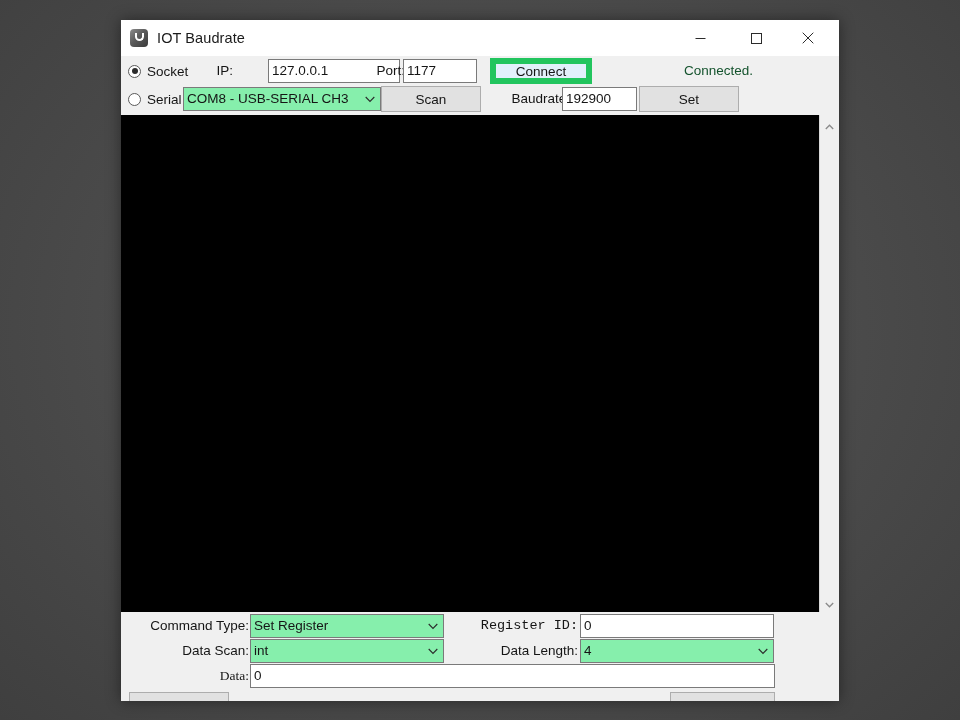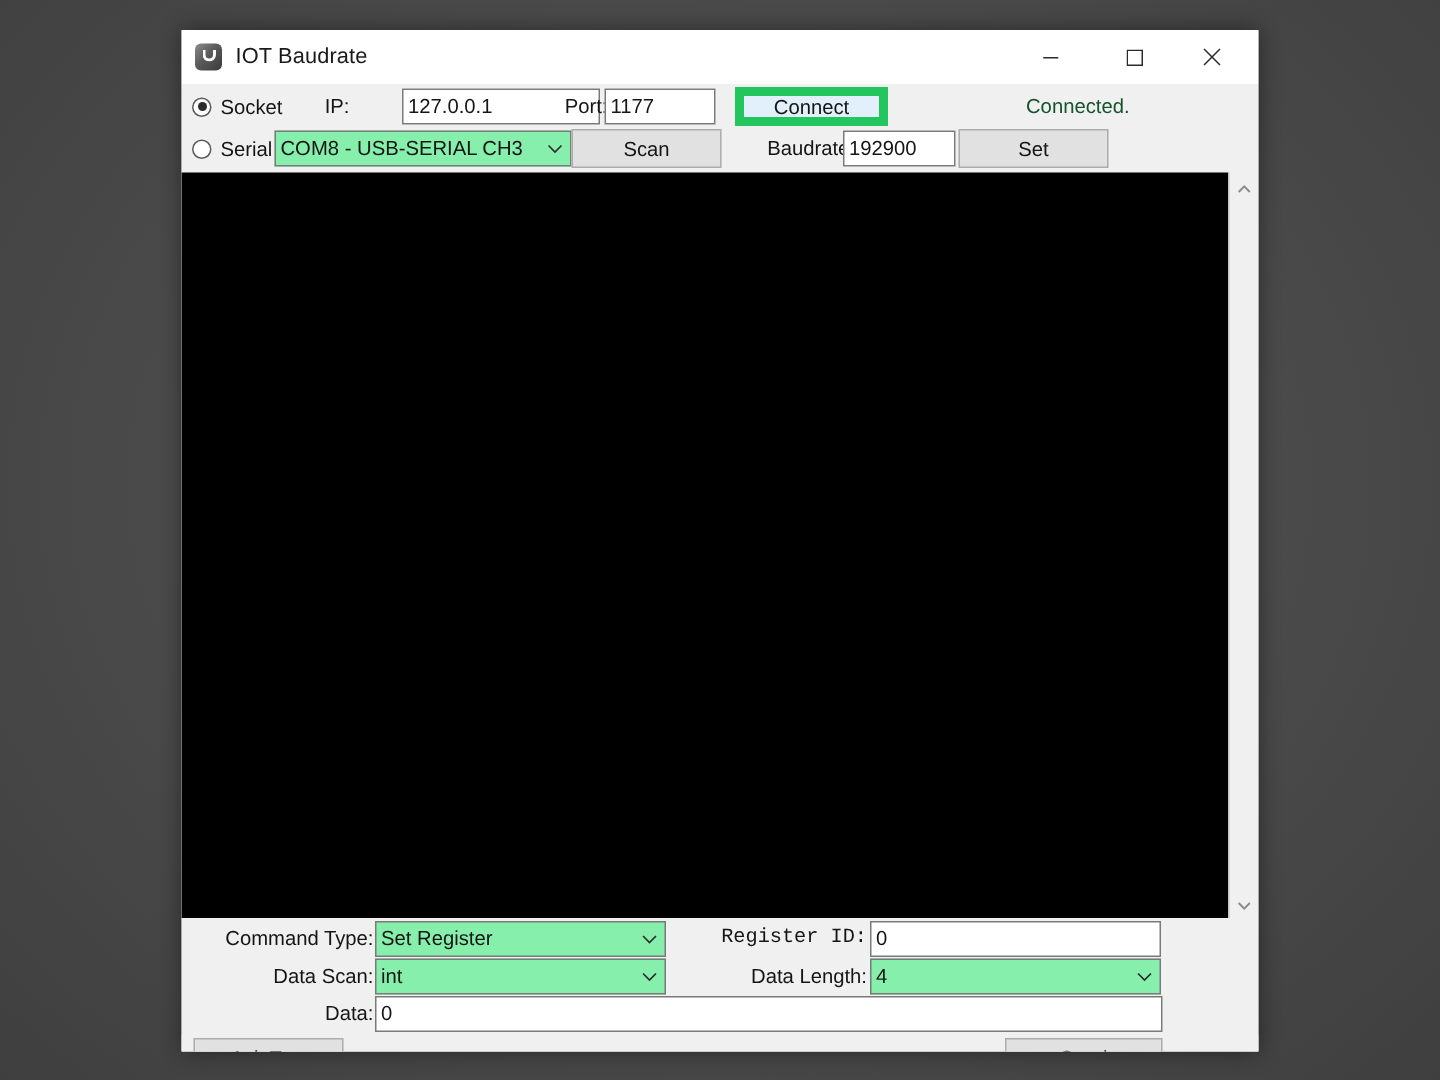--- a/index.html
+++ b/index.html
@@ -390,21 +390,21 @@
       <div class="cmd-label" style="left:340px; top:27px; width:117px;">Data Length:</div>
       <div class="combobox" style="left:459px; top:27px; width:194px;">
         <span>4</span>
         <span class="chev">
           <svg width="10" height="7" viewBox="0 0 10 7">
             <polyline points="0.7,1 5,5.4 9.3,1" fill="none" stroke="#2b2b2b" stroke-width="1.1"></polyline>
           </svg>
         </span>
       </div>
 
-      <div class="cmd-label" style="left:8px; top:52px; width:120px;">Data:</div>
+      <div class="cmd-label" style="left:8px; top:52px; width:120px;font-family:Liberation Serif, serif;">Data:</div>
       <div class="textbox" style="left:129px; top:52px; width:525px;">0</div>
     </div>
 
     <div id="bottom-bar">
       <div class="btn" style="left:8px; top:2px; width:100px;">Ack Test</div>
       <div class="btn" style="left:549px; top:2px; width:105px;">Send</div>
     </div>
 
   </div>
 </div>

